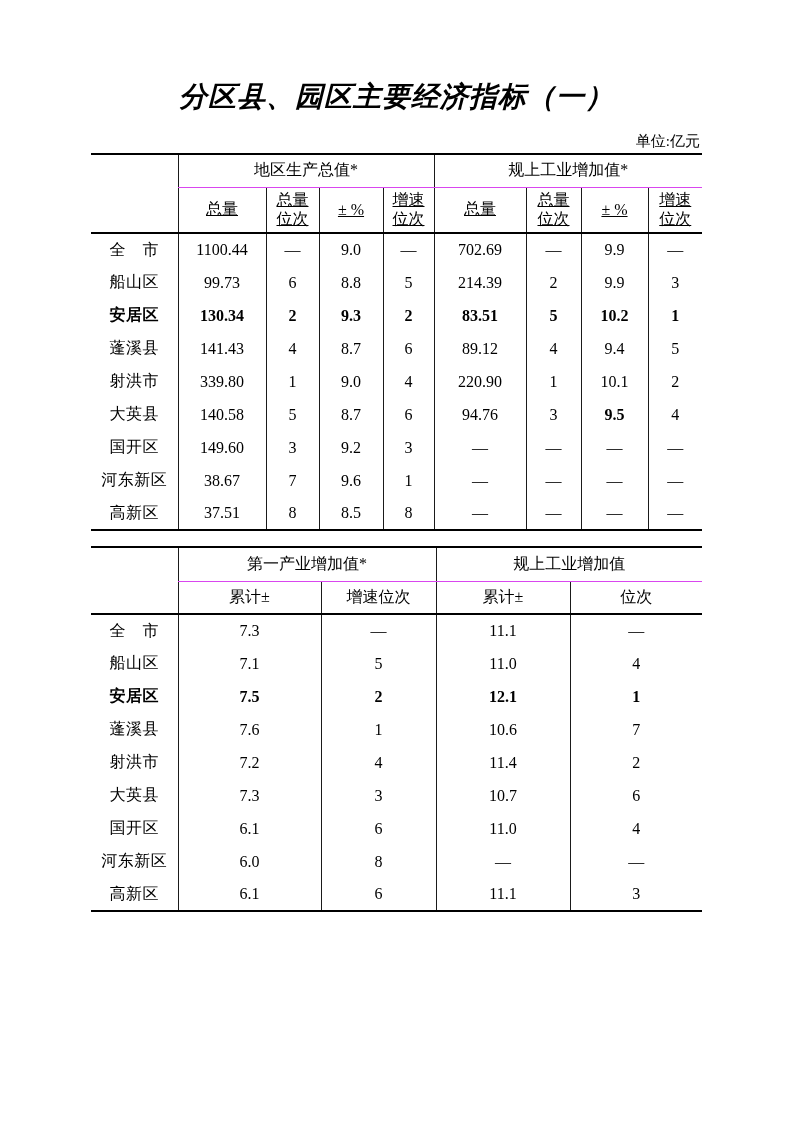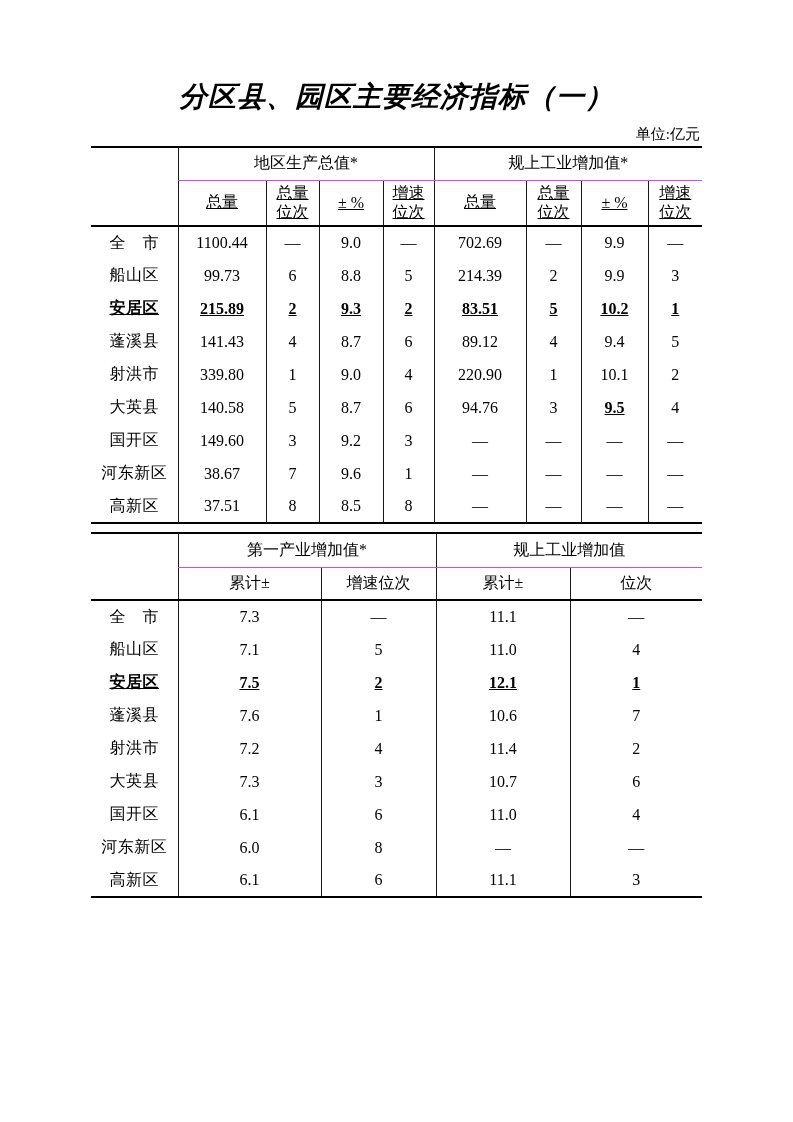--- a/index.html
+++ b/index.html
@@ -15,21 +15,21 @@
     overflow: hidden;
   }
   .doc-title {
     text-align: center;
     font-size: 28px;
     font-weight: 700;
     letter-spacing: 1px;
     margin-bottom: 6px;
     font-style: italic;
   }
-  .table-wrap { width: 611px; margin: 8px auto; }
+  .table-wrap { width: 611px; margin: 15px auto; }
   .unit-row {
     text-align: right;
     font-size: 15px;
     height: 20px;
     line-height: 20px;
     margin-bottom: 2px;
     padding-right: 2px;
   }
   .unit-row.second { margin-top: 62px; margin-bottom: 4px; }
   table {
@@ -44,21 +44,21 @@
   
   td.v { border-left: 1px solid #1a1a1a; }
   tr.group-row td.group-head { border-bottom: 1px solid #d946ef; }
   tr.group-row { height: 33px; }
   tr.sub-row td, td.region-head { border-bottom: 2px solid #000; }
   #table1 tr.sub-row { height: 46px; text-decoration: underline; }
   #table2 tr.sub-row { height: 33px; }
   #table2 tr.group-row { height: 34px; }
   td.two-line { white-space: pre-line; line-height: 1.15; }
   tbody tr { height: 33px; }
-  tr.bold-row td, td.bold-cell { font-weight: 700; text-decoration: underline; }
+  tr.bold-row td, td.bold-cell { font-weight: 700; }
   .region-cell { letter-spacing: 0.5px; }
   .page-number {
     text-align: center;
     font-size: 16px;
     margin-top: 44px;
   }
 </style>
 </head>
 <body>
 
@@ -120,21 +120,21 @@
             <td class="v">6</td>
             <td class="v">8.8</td>
             <td class="v">5</td>
             <td class="v">214.39</td>
             <td class="v">2</td>
             <td class="v">9.9</td>
             <td class="v">3</td>
           </tr>
           <tr class="bold-row">
             <td class="region-cell">安居区</td>
-            <td class="v">215.89</td>
+            <td class="v">130.34</td>
             <td class="v">2</td>
             <td class="v">9.3</td>
             <td class="v">2</td>
             <td class="v">83.51</td>
             <td class="v">5</td>
             <td class="v">10.2</td>
             <td class="v">1</td>
           </tr>
           <tr>
             <td class="region-cell">蓬溪县</td>

